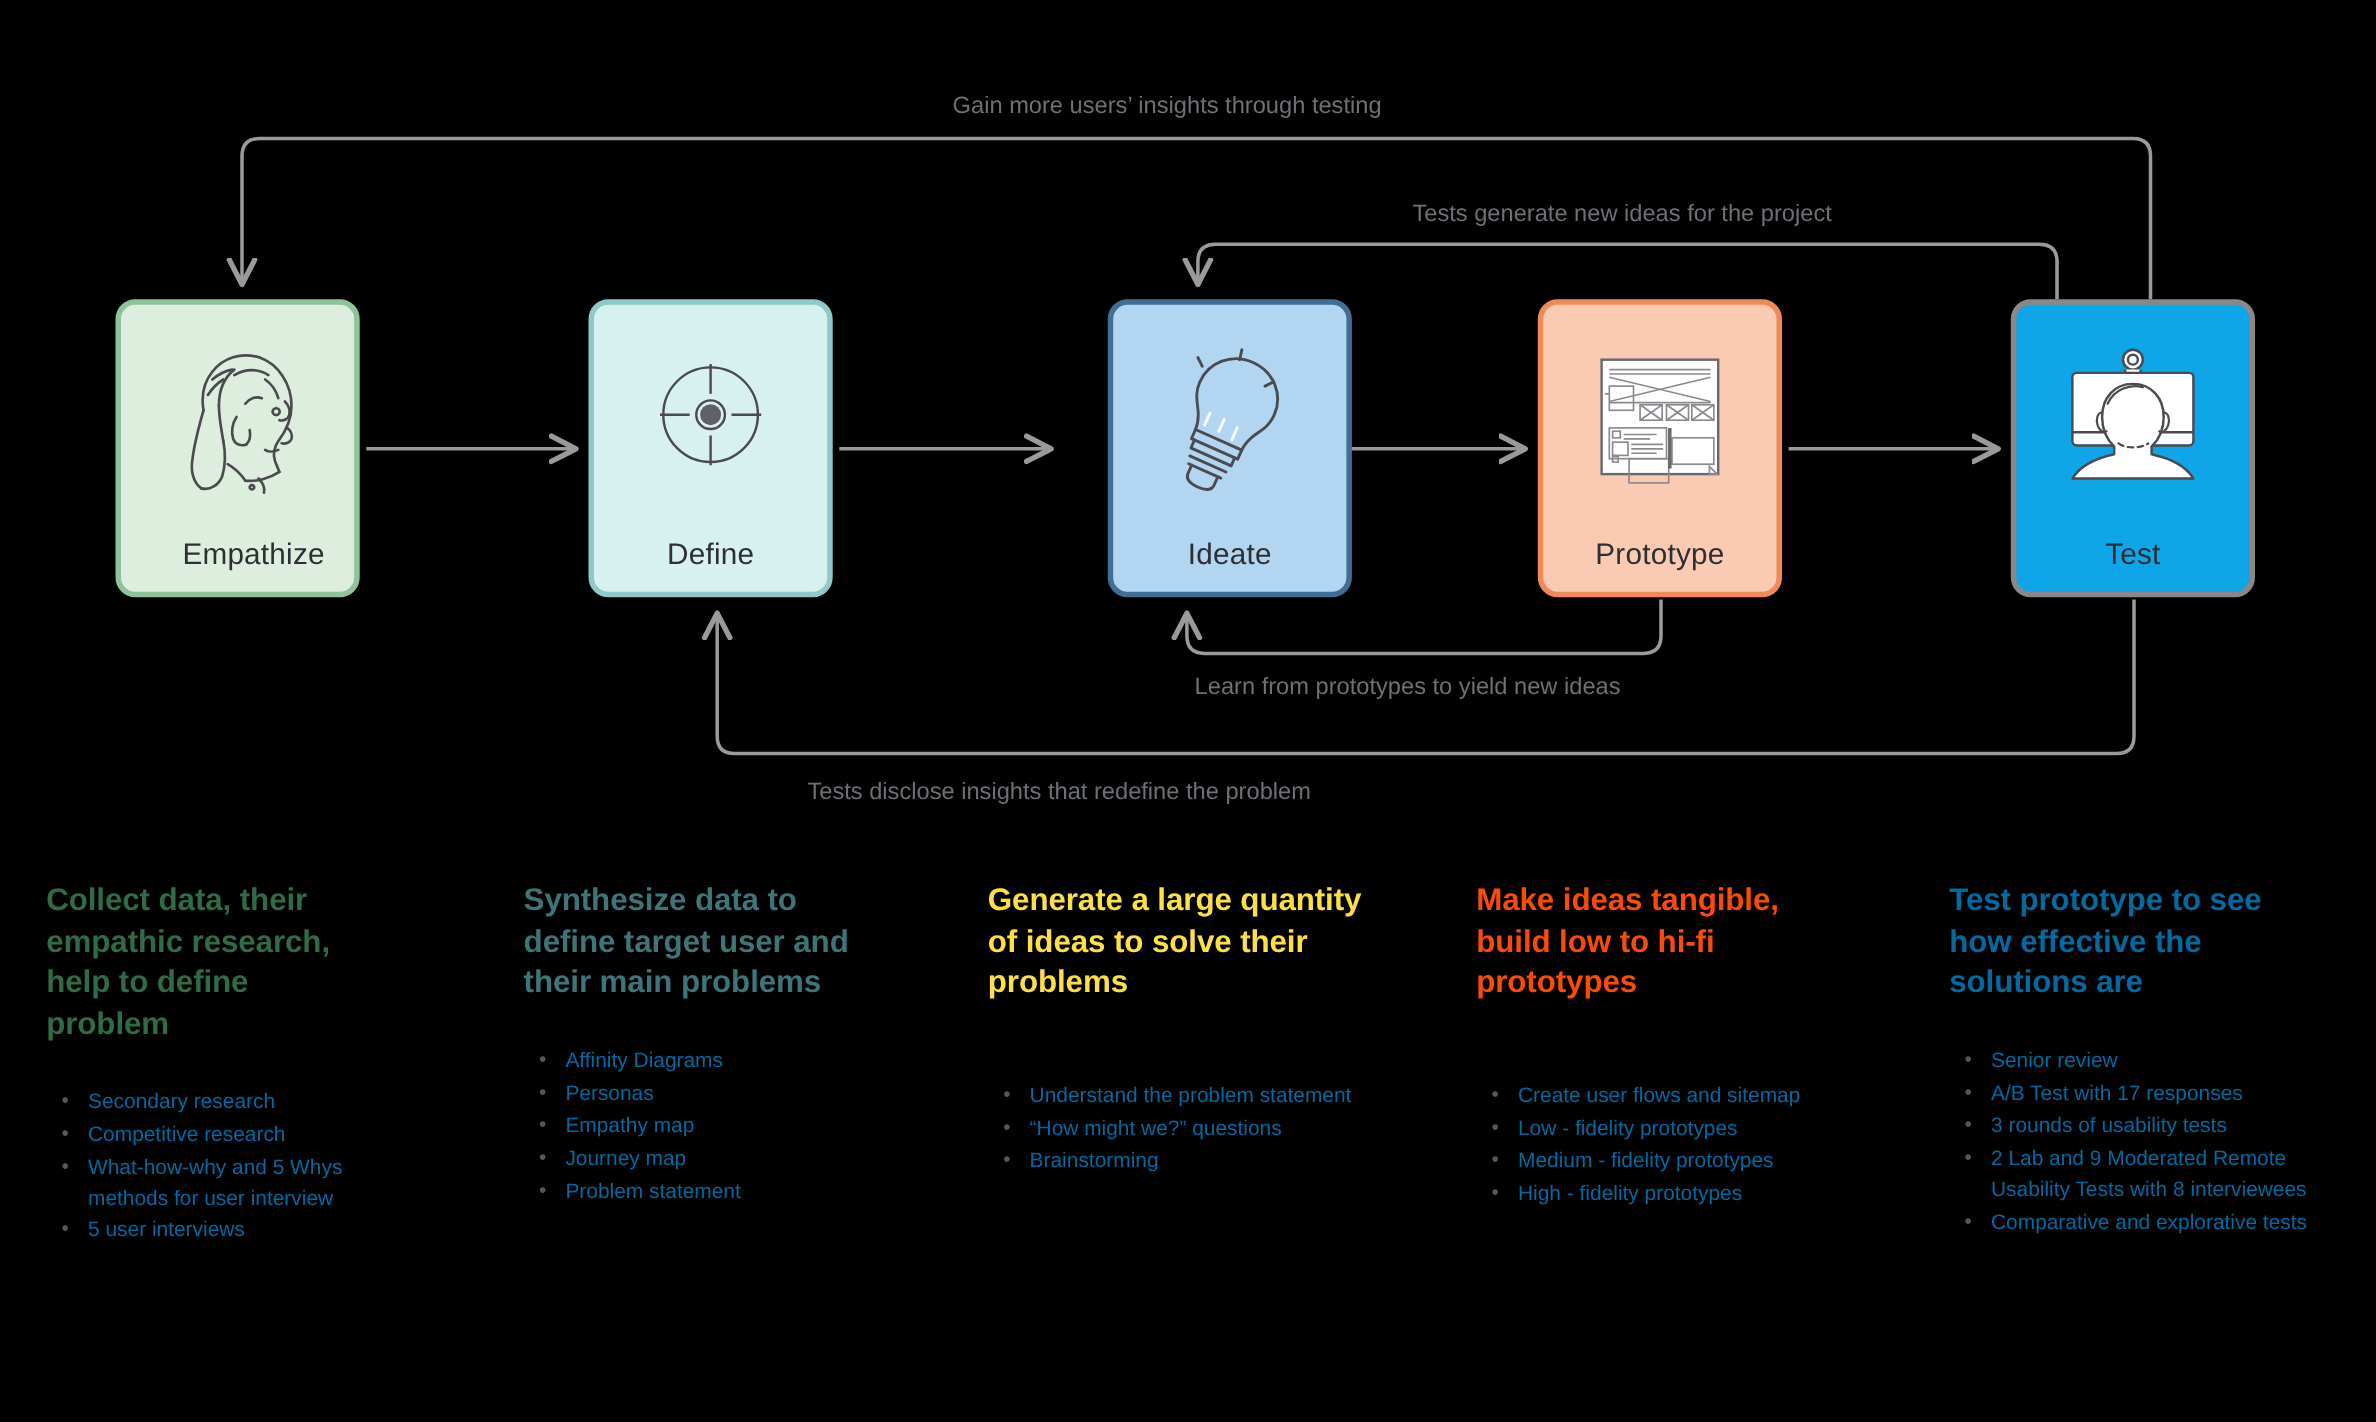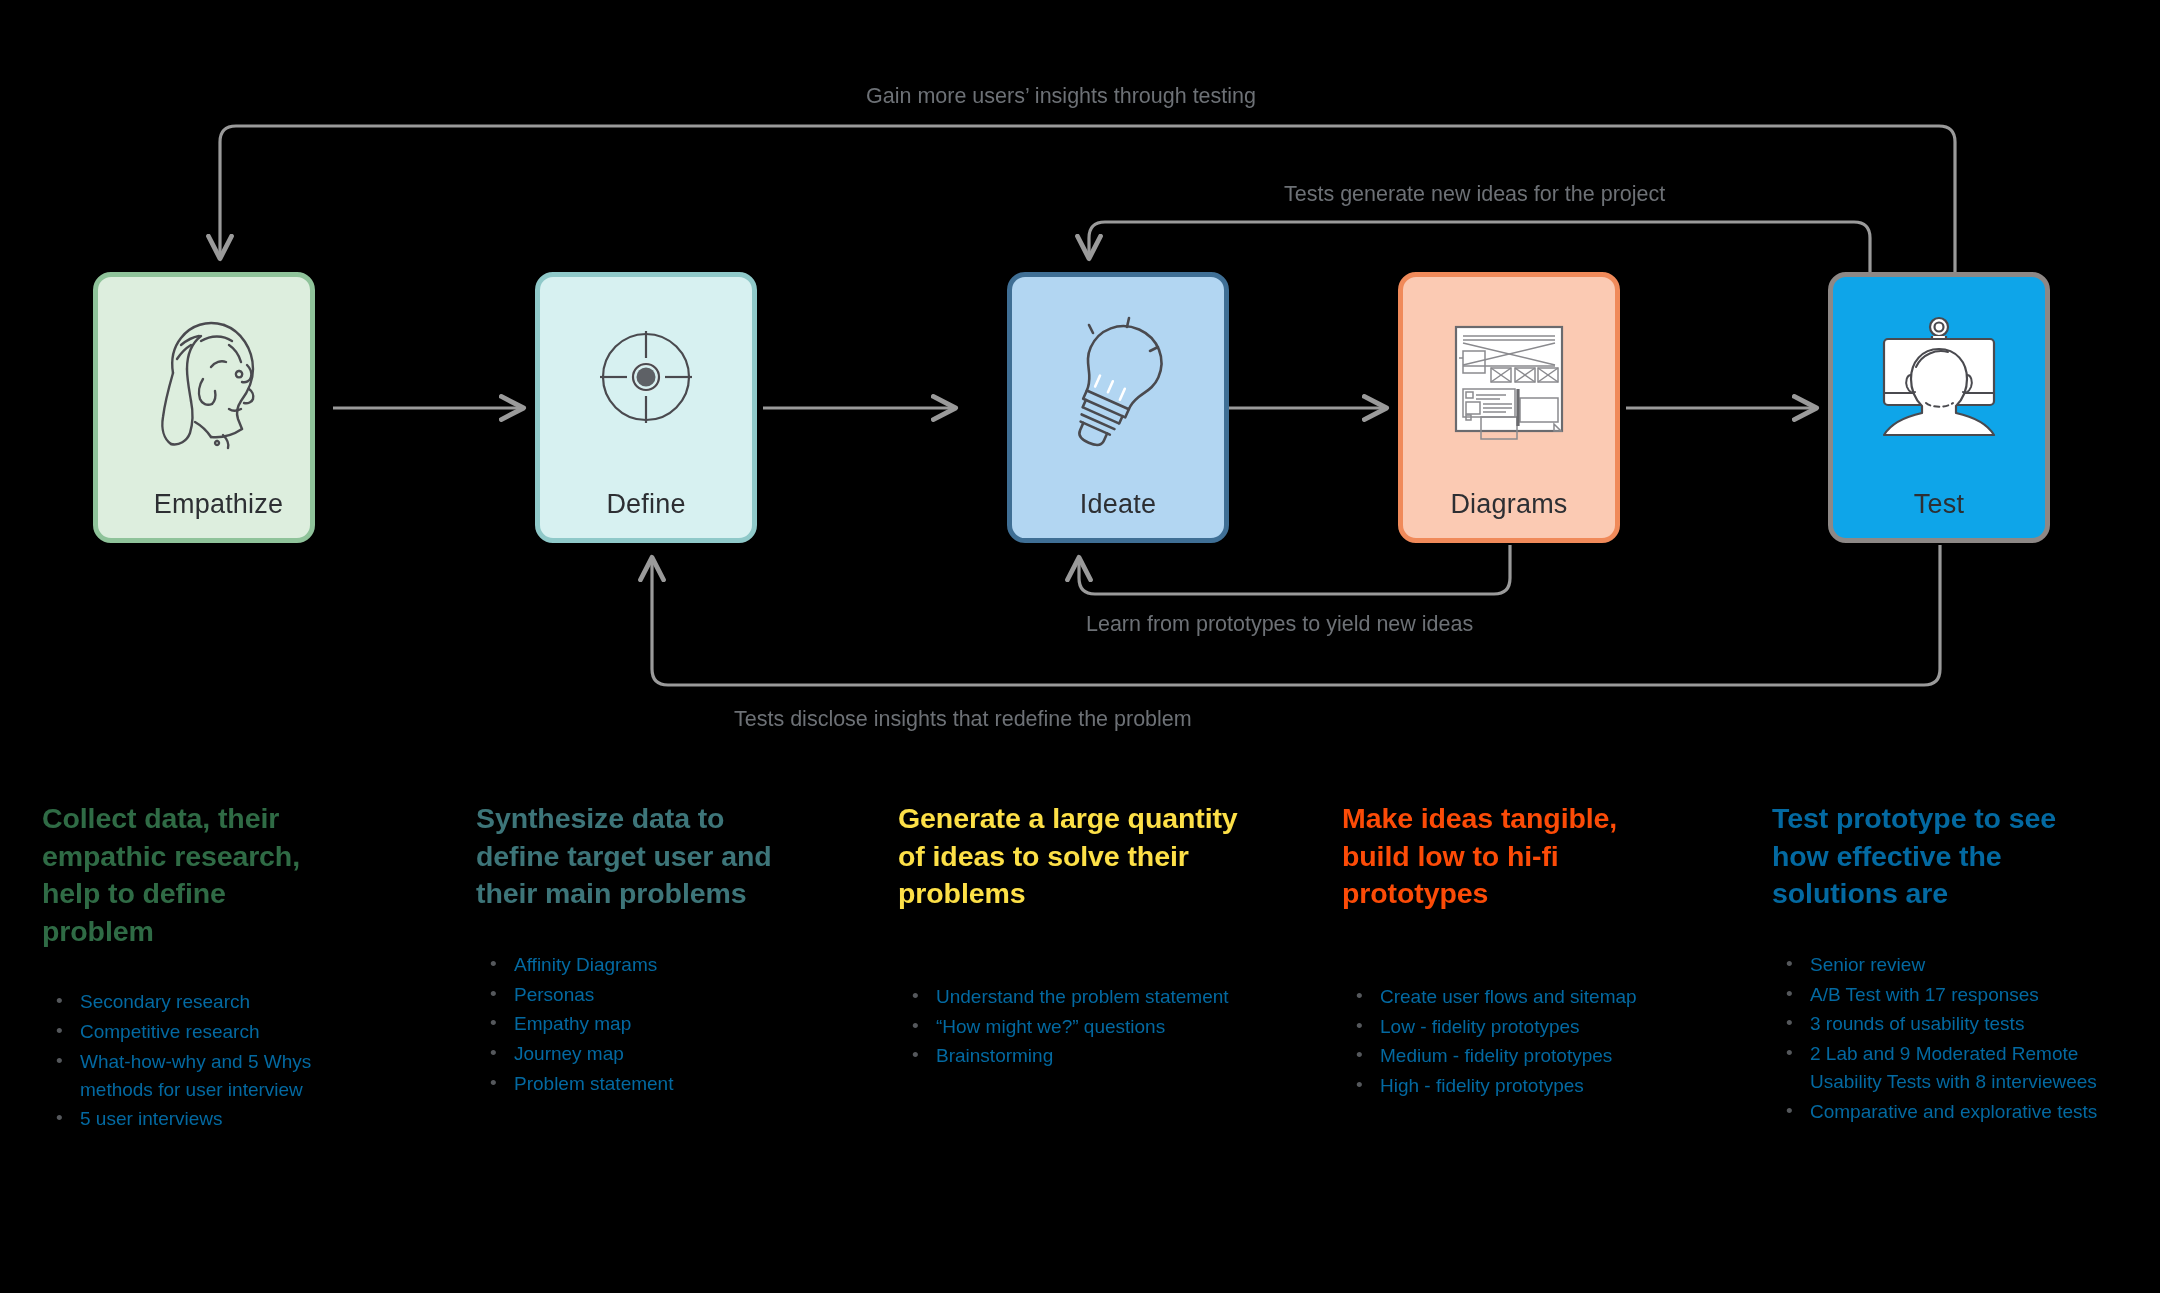--- a/index.html
+++ b/index.html
@@ -88,21 +88,21 @@
 
       <path d="M1940,545 L1940,669 Q1940,685 1924,685 L668,685 Q652,685 652,669 L652,558" marker-end="url(#ah)"></path>
     </g>
   </svg>
 
   <div class="edge-label" style="left:866px; top:84px;">Gain more users’ insights through testing</div>
   <div class="edge-label" style="left:1284px; top:182px;">Tests generate new ideas for the project</div>
   <div class="edge-label" style="left:1086px; top:612px;">Learn from prototypes to yield new ideas</div>
   <div class="edge-label" style="left:734px; top:707px;">Tests disclose insights that redefine the problem</div>
 
-  <div class="stage-box" id="box-empathize" style="left: 93px; top: 272px; background: rgb(221, 238, 222); border-color: rgb(143, 195, 154); padding-left: 29px;">
+  <div class="stage-box" id="box-empathize" style="left: 105px; top: 272px; background: rgb(221, 238, 222); border-color: rgb(143, 195, 154); padding-left: 29px;">
     <svg class="stage-icon" viewBox="0 0 150 150">
       <g fill="none" stroke="#4a4a4f" stroke-width="2.4" stroke-linecap="round" stroke-linejoin="round">
         <path d="M95,20 C112,26 124,44 124,64 C124,78 118,88 112,96
                  C108,102 107,108 109,114 L113,124"></path>
         <path d="M113,124 C104,130 92,133 82,132"></path>
         <path d="M82,132 C78,126 73,121 66,117"></path>
         <path d="M95,20 C78,15 62,20 52,33 C44,43 42,56 44,68"></path>
         <path d="M44,68 C40,82 36,96 34,112 C32,124 35,134 42,139"></path>
         <path d="M42,139 C50,141 58,136 61,128 C64,118 64,106 62,96"></path>
         <path d="M62,96 C60,84 58,74 58,64"></path>
@@ -192,21 +192,21 @@
         <line x1="49" y1="99" x2="78" y2="99"></line>
         <line x1="49" y1="103" x2="78" y2="103"></line>
         <line x1="49" y1="107" x2="72" y2="107"></line>
         <rect x="32" y="110" width="5" height="5"></rect>
         <rect x="86" y="93" width="38" height="24"></rect>
         <rect x="47" y="112" width="36" height="22"></rect>
         <line x1="84" y1="84" x2="84" y2="121" stroke-width="3.2" stroke="#6a6a6e"></line>
         <path d="M120,119 L127,126 L120,126 Z" fill="none"></path>
       </g>
     </svg>
-    <div class="stage-label">Diagrams</div>
+    <div class="stage-label">Prototype</div>
   </div>
 
   <div class="stage-box" id="box-test" style="left: 1828px; top: 272px; background: #0ea5e9; border-color: rgb(141, 136, 134); text-align: right;">
     <svg class="stage-icon" viewBox="0 0 150 150">
       <g fill="none" stroke="#4a4a4f" stroke-width="2.2" stroke-linejoin="round">
         <circle cx="75" cy="22" r="9" fill="#ffffff"></circle>
         <circle cx="75" cy="22" r="4.5"></circle>
         <path d="M68,31 L68,37 L82,37 L82,31" fill="#ffffff"></path>
         <rect x="20" y="34" width="110" height="66" rx="4" fill="#ffffff"></rect>
         <line x1="20" y1="88" x2="130" y2="88"></line>

